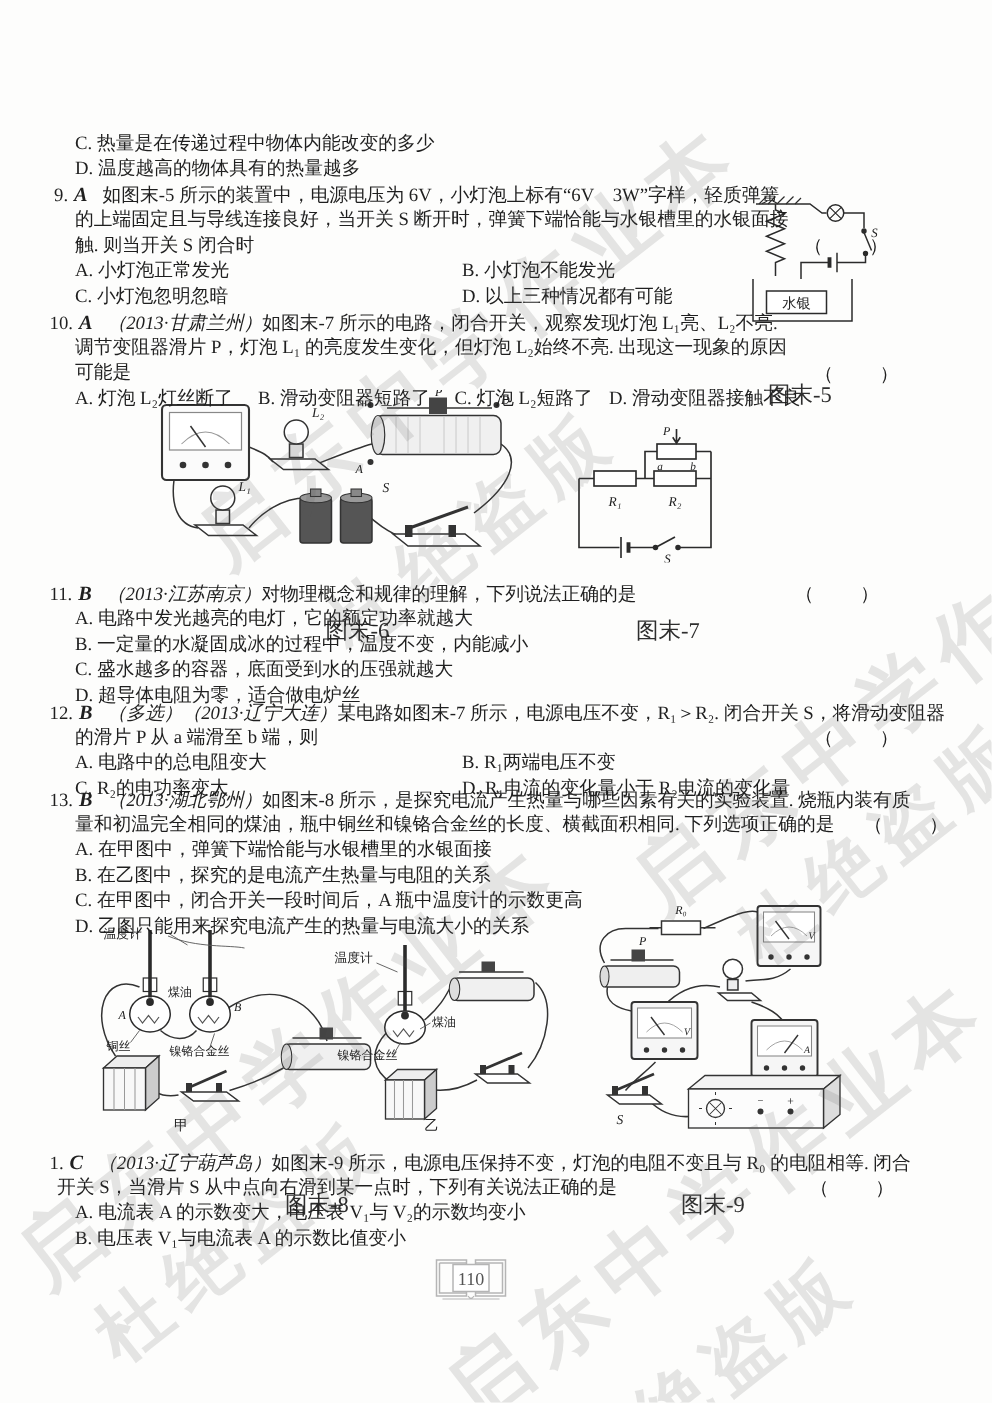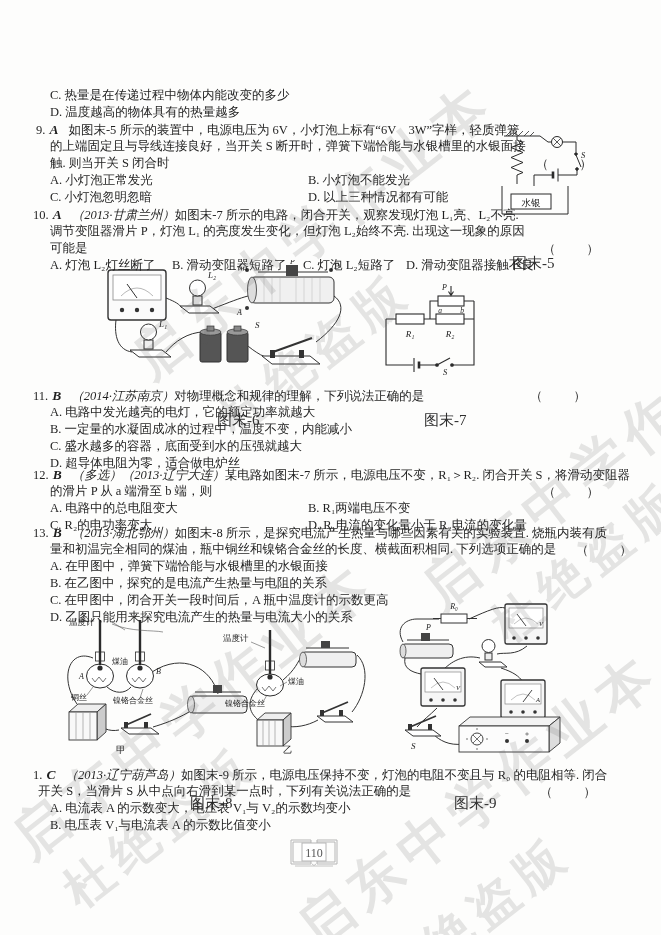--- a/index.html
+++ b/index.html
@@ -157,21 +157,21 @@
   <text x="70" y="9" font-size="8" font-style="italic" fill="#222">P</text>
   <text x="68" y="32" font-size="7.5" font-style="italic" fill="#222" text-anchor="middle">a</text>
   <text x="90" y="32" font-size="7.5" font-style="italic" fill="#222" text-anchor="middle">b</text>
   <text x="38" y="56" font-size="9" font-style="italic" fill="#222" text-anchor="middle">R₁</text>
   <text x="78" y="56" font-size="9" font-style="italic" fill="#222" text-anchor="middle">R₂</text>
   <text x="73" y="94" font-size="8.5" font-style="italic" fill="#222" text-anchor="middle">S</text>
 </svg>
 <div class="fl" style="left:424px;top:367px">图末-7</div>
 
 <div class="ln" style="left:33px;top:388px">
-  <span class="qn">11.</span><span class="ans">B</span><span class="cite">（2014·江苏南京）</span><span>对物理概念和规律的理解，下列说法正确的是</span>
+  <span class="qn">11.</span><span class="ans">B</span><span class="cite">（2013·江苏南京）</span><span>对物理概念和规律的理解，下列说法正确的是</span>
 </div>
 <div class="br" style="left:530px;top:388px">（　　）</div>
 <div class="opt" style="left:50px;top:405px">A. 电路中发光越亮的电灯，它的额定功率就越大</div>
 <div class="opt" style="left:50px;top:422px">B. 一定量的水凝固成冰的过程中，温度不变，内能减小</div>
 <div class="opt" style="left:50px;top:439px">C. 盛水越多的容器，底面受到水的压强就越大</div>
 <div class="opt" style="left:50px;top:456px">D. 超导体电阻为零，适合做电炉丝</div>
 
 <div class="ln" style="left:33px;top:467px">
   <span class="qn">12.</span><span class="ans">B</span><span class="cite">（多选）（2013·辽宁大连）</span><span>某电路如图末-7 所示，电源电压不变，R₁＞R₂. 闭合开关 S，将滑动变阻器</span>
 </div>

